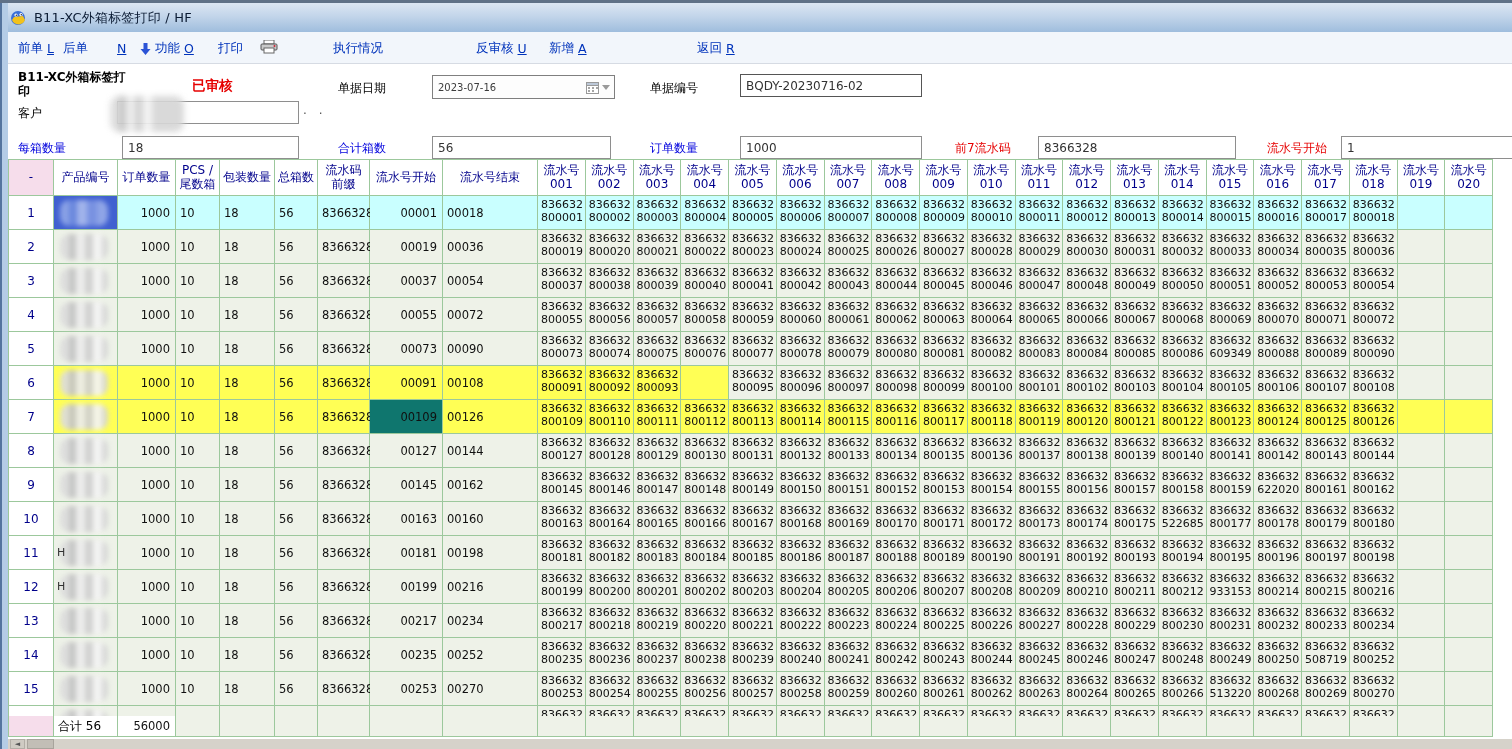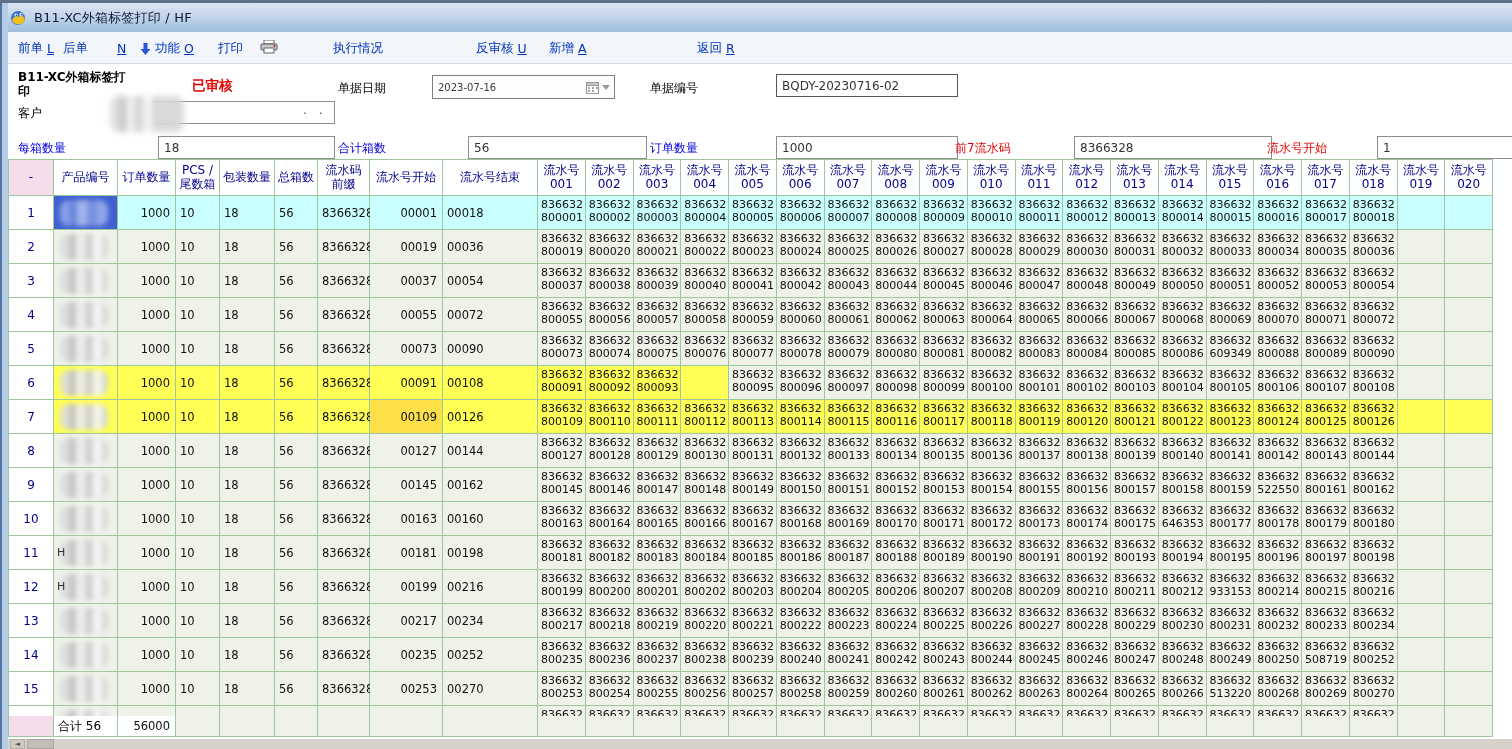--- a/index.html
+++ b/index.html
@@ -22,21 +22,21 @@
   .down-arrow{width:11px;height:12px;}
   .printer-svg{width:18px;height:14px;}
 
   
   .lbl{position:absolute;font-size:12px;color:#000000;}
   .lbl.blue{color:#0000dd;}
   .lbl.red{color:#e60000;}
   .doc-type{position:absolute;left:18px;top:70px;width:118px;font-size:12px;font-weight:bold;color:#000;line-height:14px;}
   .status{position:absolute;left:192px;top:77px;font-size:13.5px;font-weight:bold;color:#e60000;}
   .tx{position:absolute;height:23px;box-sizing:border-box;border:1px solid #8e8e8e;background:#fff;
-      font-family:inherit;font-size:12px;color:#333;padding:0 0 0 5px;margin-left:36px;}
+      font-family:inherit;font-size:12px;color:#333;padding:0 0 0 5px;}
   .datebox{position:absolute;left:432px;top:75px;width:183px;height:24px;box-sizing:border-box;border:1px solid #7f7f7f;background:#fdfdfd;display:flex;align-items:center;}
   .datebox .dval{flex:1;font-size:10px;color:#3c3c3c;padding-left:5px;}
   .cal-icon{width:13px;height:13px;margin-right:3px;}
   .drop-arr{width:0;height:0;border-left:4px solid transparent;border-right:4px solid transparent;border-top:5px solid #9a9a9a;margin-right:4px;}
   .dots{position:absolute;left:303px;top:103px;font-size:12px;color:#555;letter-spacing:4px;}
 
   
   .blob{position:absolute;border-radius:9px;opacity:.92;filter:blur(2.5px);
     background:linear-gradient(90deg,#dcdcdc 0 9px,#c3c3c3 9px 16px,#ededed 16px 25px,#cfcfcf 25px 33px,#f4f4f4 33px 42px,#d6d6d6 42px 52px);}
   .blob.blue{background:linear-gradient(90deg,#90a7e8 0 9px,#6e8bdf 9px 17px,#aabbee 17px 27px,#7d96e3 27px 37px,#96abe9 37px 48px);}
@@ -746,21 +746,21 @@
       <div class="grow">
         <div class="c rownum first" style="width: 46px;">7</div>
         <div class="c" style="width: 64px; background: rgb(255, 255, 85);">
           <div class="blob" style="left: 6px; top: 4px; width: 48px; height: 26px;"></div>
         </div>
         <div class="c ar" style="width: 58px; background: rgb(255, 255, 85);">1000</div>
         <div class="c al" style="width: 44px; background: rgb(255, 255, 85);">10</div>
         <div class="c al" style="width: 55px; background: rgb(255, 255, 85);">18</div>
         <div class="c al" style="width: 43px; background: rgb(255, 255, 85);">56</div>
         <div class="c al" style="width: 52px; background: rgb(255, 255, 85);">8366328</div>
-        <div class="c ar" style="width: 73px; background: #fde047;">00109</div>
+        <div class="c ar" style="width: 73px; background: #0f766e;">00109</div>
         <div class="c al" style="width: 95px; background: rgb(255, 255, 85);">00126</div>
         <div class="c serial" style="width: 47.75px; background: rgb(255, 255, 85);">
           <div>836632</div>
           <div>800109</div>
         </div>
         <div class="c serial" style="width: 47.75px; background: rgb(255, 255, 85);">
           <div>836632</div>
           <div>800110</div>
         </div>
         <div class="c serial" style="width: 47.75px; background: rgb(255, 255, 85);">
@@ -984,21 +984,21 @@
         <div class="c serial" style="width: 47.75px;">
           <div>836632</div>
           <div>800158</div>
         </div>
         <div class="c serial" style="width: 47.75px;">
           <div>836632</div>
           <div>800159</div>
         </div>
         <div class="c serial" style="width: 47.75px;">
           <div>836632</div>
-          <div>522550</div>
+          <div>622020</div>
         </div>
         <div class="c serial" style="width: 47.75px;">
           <div>836632</div>
           <div>800161</div>
         </div>
         <div class="c serial" style="width: 47.75px;">
           <div>836632</div>
           <div>800162</div>
         </div>
         <div class="c serial" style="width: 47.75px;"></div>
@@ -1063,21 +1063,21 @@
         <div class="c serial" style="width: 47.75px;">
           <div>836632</div>
           <div>800174</div>
         </div>
         <div class="c serial" style="width: 47.75px;">
           <div>836632</div>
           <div>800175</div>
         </div>
         <div class="c serial" style="width: 47.75px;">
           <div>836632</div>
-          <div>646353</div>
+          <div>522685</div>
         </div>
         <div class="c serial" style="width: 47.75px;">
           <div>836632</div>
           <div>800177</div>
         </div>
         <div class="c serial" style="width: 47.75px;">
           <div>836632</div>
           <div>800178</div>
         </div>
         <div class="c serial" style="width: 47.75px;">

